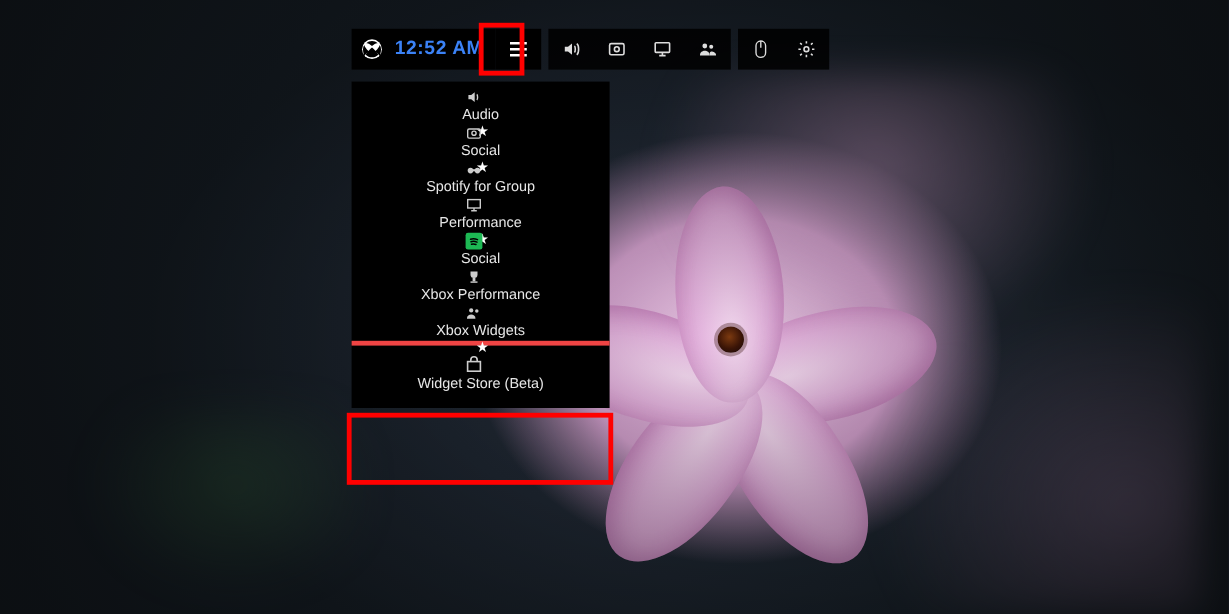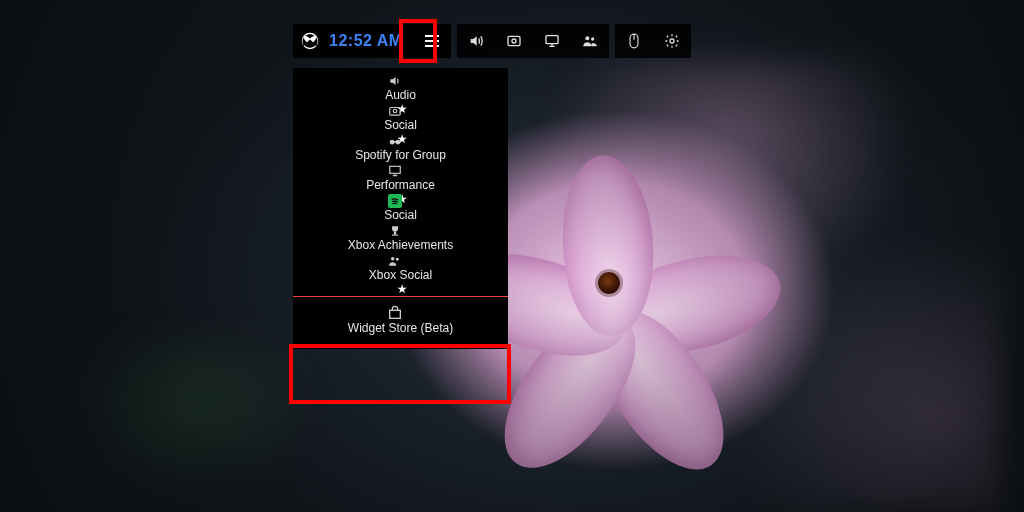--- a/index.html
+++ b/index.html
@@ -151,22 +151,22 @@
     color: #d0d0d0;
   }
   .witem .wi-label { flex: 1 1 auto; }
   .witem .wi-star {
     width: 14px;
     text-align: right;
     color: #fff;
     font-size: 12px;
   }
   .witem.sep {
-    border-top: 1px solid #ef4444;
-    margin-top: 12px;
+    border-top: 4px solid #ef4444;
+    margin-top: 0;
     padding-top: 8px;
     height: 40px;
   }
 
   
   .spotify-sq {
     width: 14px; height: 14px; border-radius: 2px;
     background: #1db954;
     display: flex; align-items: center; justify-content: center;
   }
@@ -340,33 +340,33 @@
   </div>
 
   <div class="witem">
     <span class="wi-icon">
       <svg width="14" height="14" viewBox="0 0 24 24" fill="#ccc">
           <path d="M7 4h10v4a5 5 0 0 1-10 0V4z"></path>
           <rect x="10" y="13" width="4" height="5"></rect>
           <rect x="7" y="18" width="10" height="2"></rect>
         </svg>
     </span>
-    <span class="wi-label">Xbox Achievements</span>
+    <span class="wi-label">Xbox Performance</span>
     <span class="wi-star"></span>
   </div>
 
   <div class="witem">
     <span class="wi-icon">
       <svg width="14" height="14" viewBox="0 0 24 24" fill="#ccc">
           <circle cx="8" cy="8" r="3"></circle>
           <circle cx="16" cy="9" r="2.5"></circle>
           <path d="M2 19c0-3 3-5 6-5s6 2 6 5v1H2z"></path>
         </svg>
     </span>
-    <span class="wi-label">Xbox Social</span>
+    <span class="wi-label">Xbox Widgets</span>
     <span class="wi-star">★</span>
   </div>
 
   <div class="witem sep">
     <span class="wi-icon">
       <svg width="16" height="16" viewBox="0 0 24 24" fill="none" stroke="#ccc" stroke-width="2">
           <rect x="4" y="8" width="16" height="12"></rect>
           <path d="M8 8V6a4 4 0 0 1 8 0v2"></path>
         </svg>
     </span>

